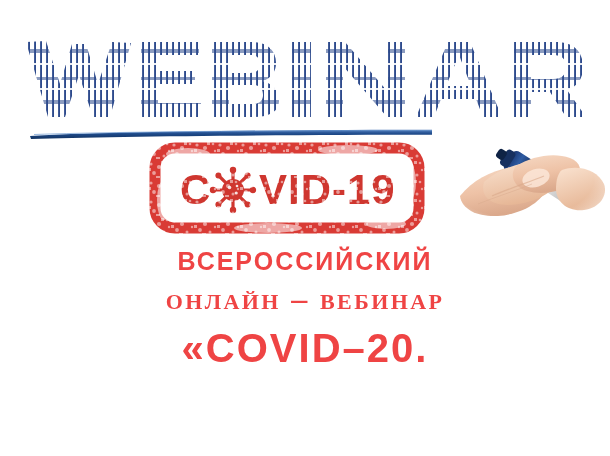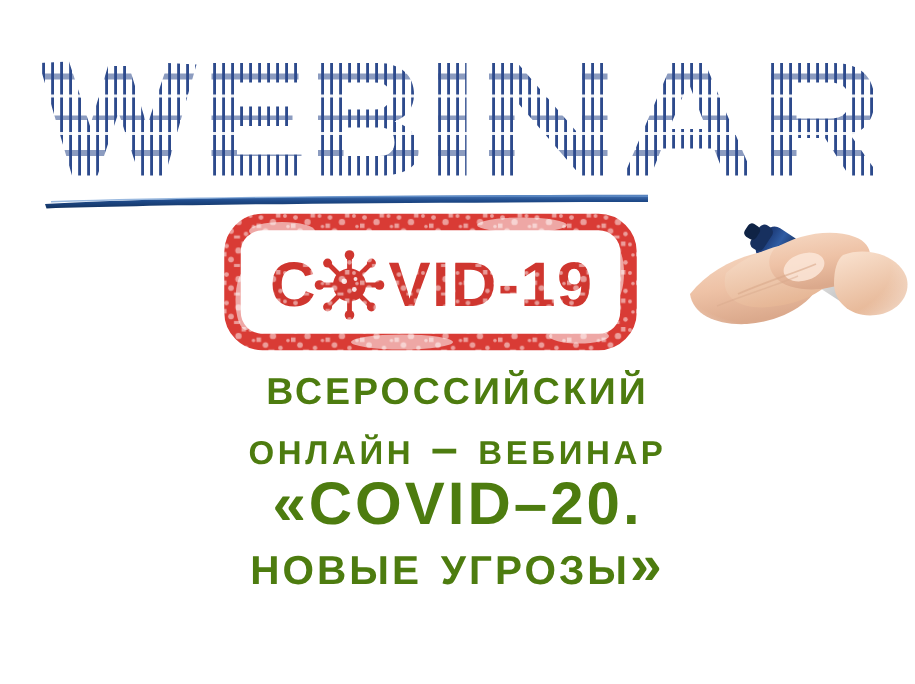--- a/index.html
+++ b/index.html
@@ -72,36 +72,37 @@
     left: 0;
     top: 240px;
     width: 610px;
     text-align: center;
     color: #2d4a86;
   }
   .tline {
     display: block;
     white-space: nowrap;
     font-weight: bold;
-    color: #4d7c0f;
+    color: #ef4444;
     line-height: 1;
   }
   .tline-1 {
     font-size: 35px;
     letter-spacing: 2.0px;
     margin-bottom: 7px;
     font-variant: small-caps;
     text-transform: lowercase;
   }
   .tline-2 {
     font-size: 32px;
     letter-spacing: 2.4px;
-    margin-bottom: 2px;
+    margin-bottom: 14px;
     font-variant: small-caps;
     text-transform: lowercase;
+    font-family: Liberation Serif, serif;
   }
   .tline-3 {
     font-size: 40px;
     letter-spacing: 2.0px;
     margin-bottom: 2px;
   }
   .tline-4 {
     font-size: 38px;
     letter-spacing: 2.0px;
     font-variant: small-caps;
@@ -297,16 +298,15 @@
           </g>
         </g>
       </g>
     </svg>
   </div>
 
   <div class="title-block">
     <span class="tline tline-1">Всероссийский</span>
     <span class="tline tline-2">онлайн – вебинар</span>
     <span class="tline tline-3">«COVID–20.</span>
-    <span class="tline tline-4">Новые угрозы»</span>
   </div>
 
 </div>
 
 </body></html>

